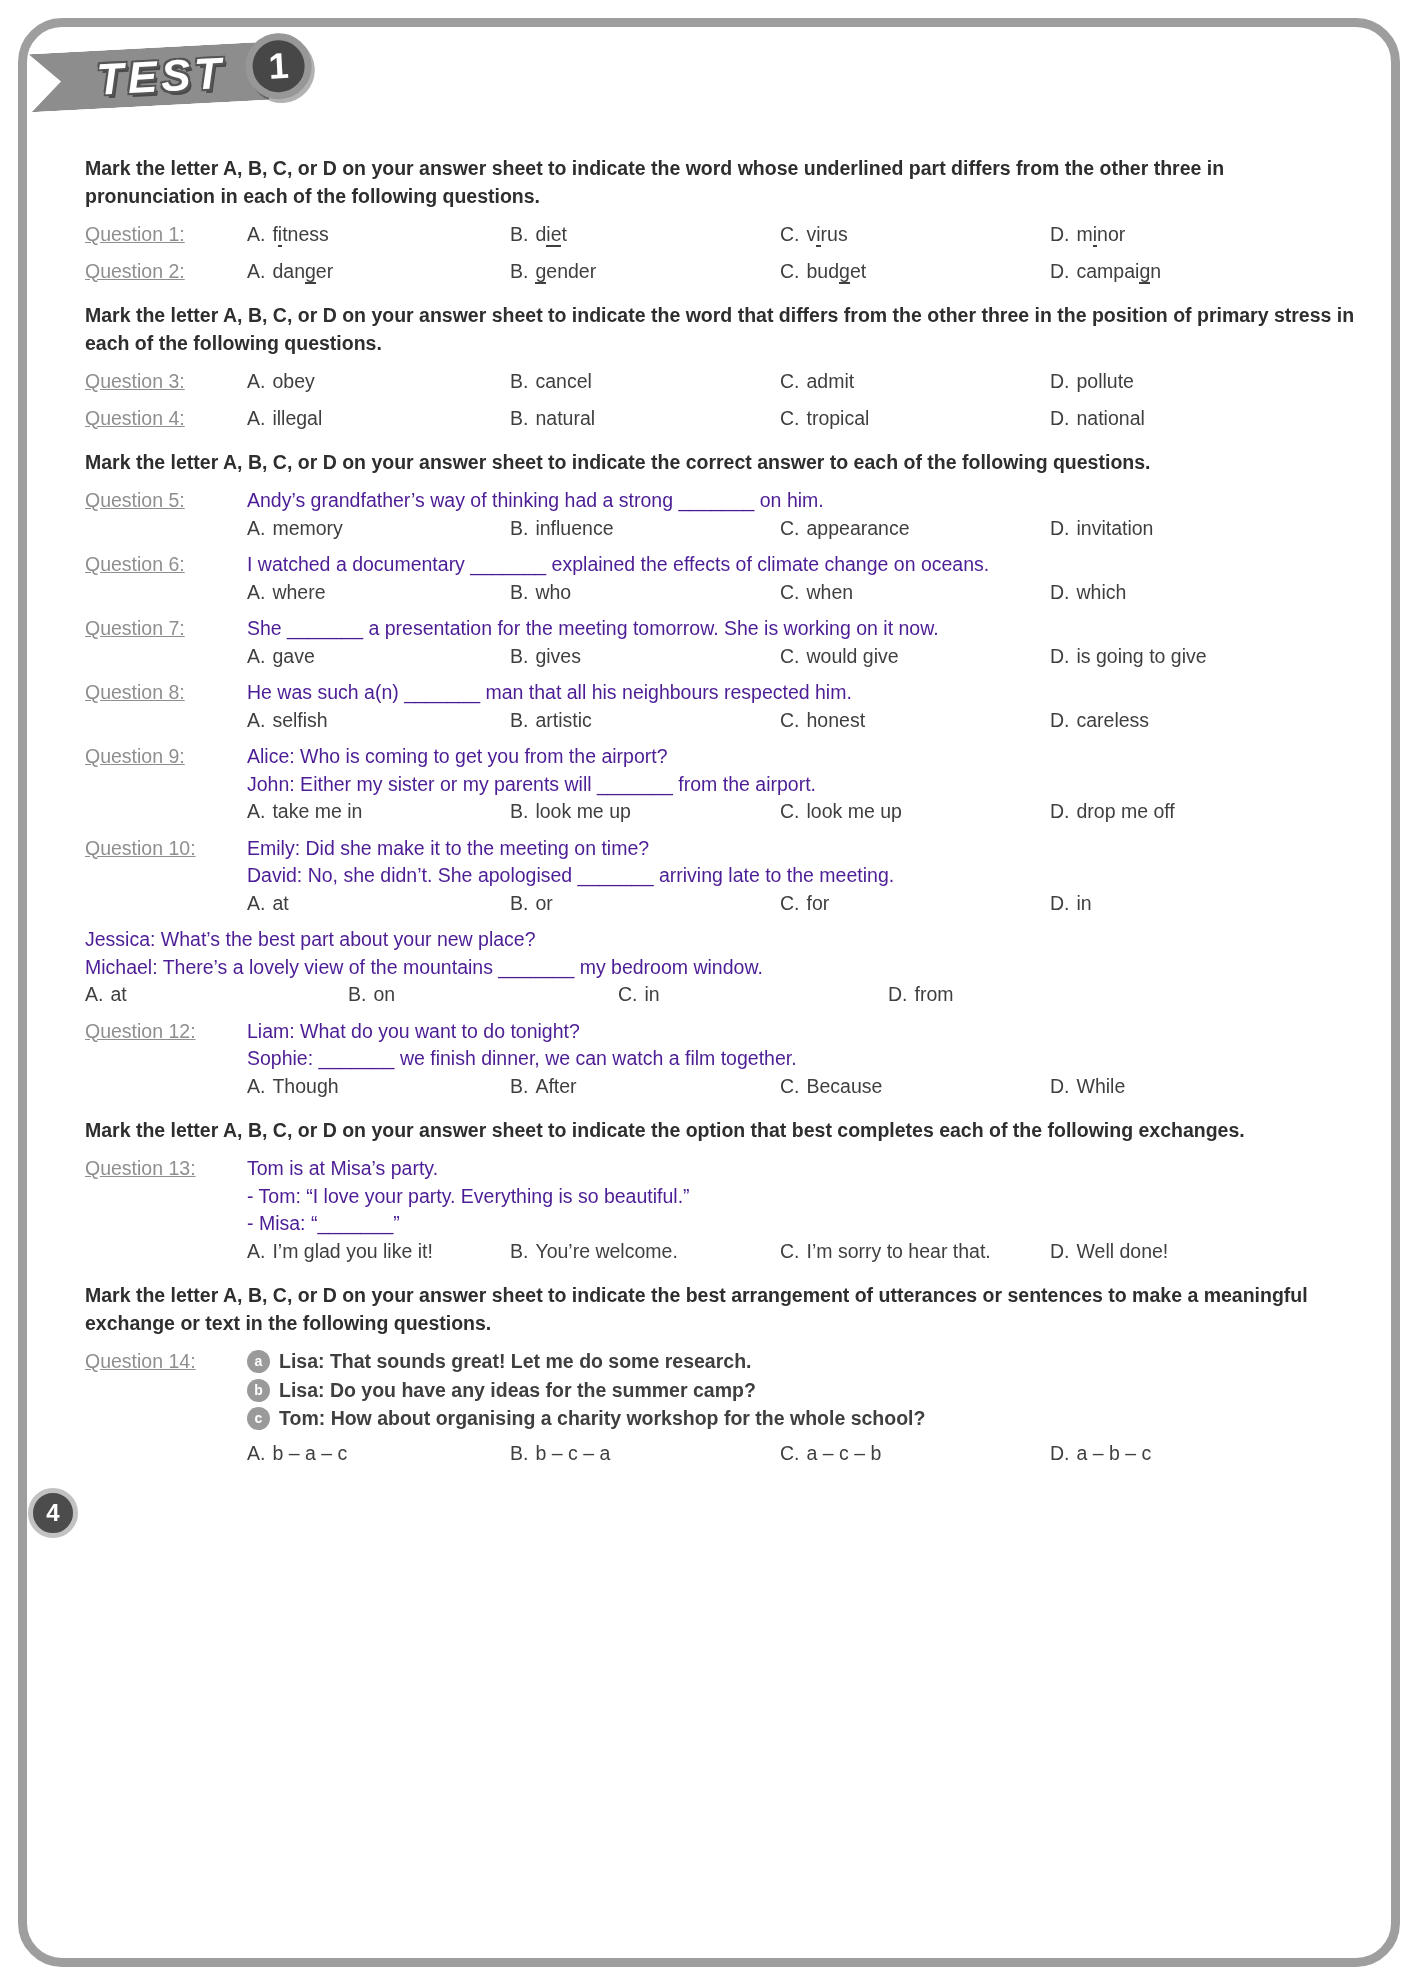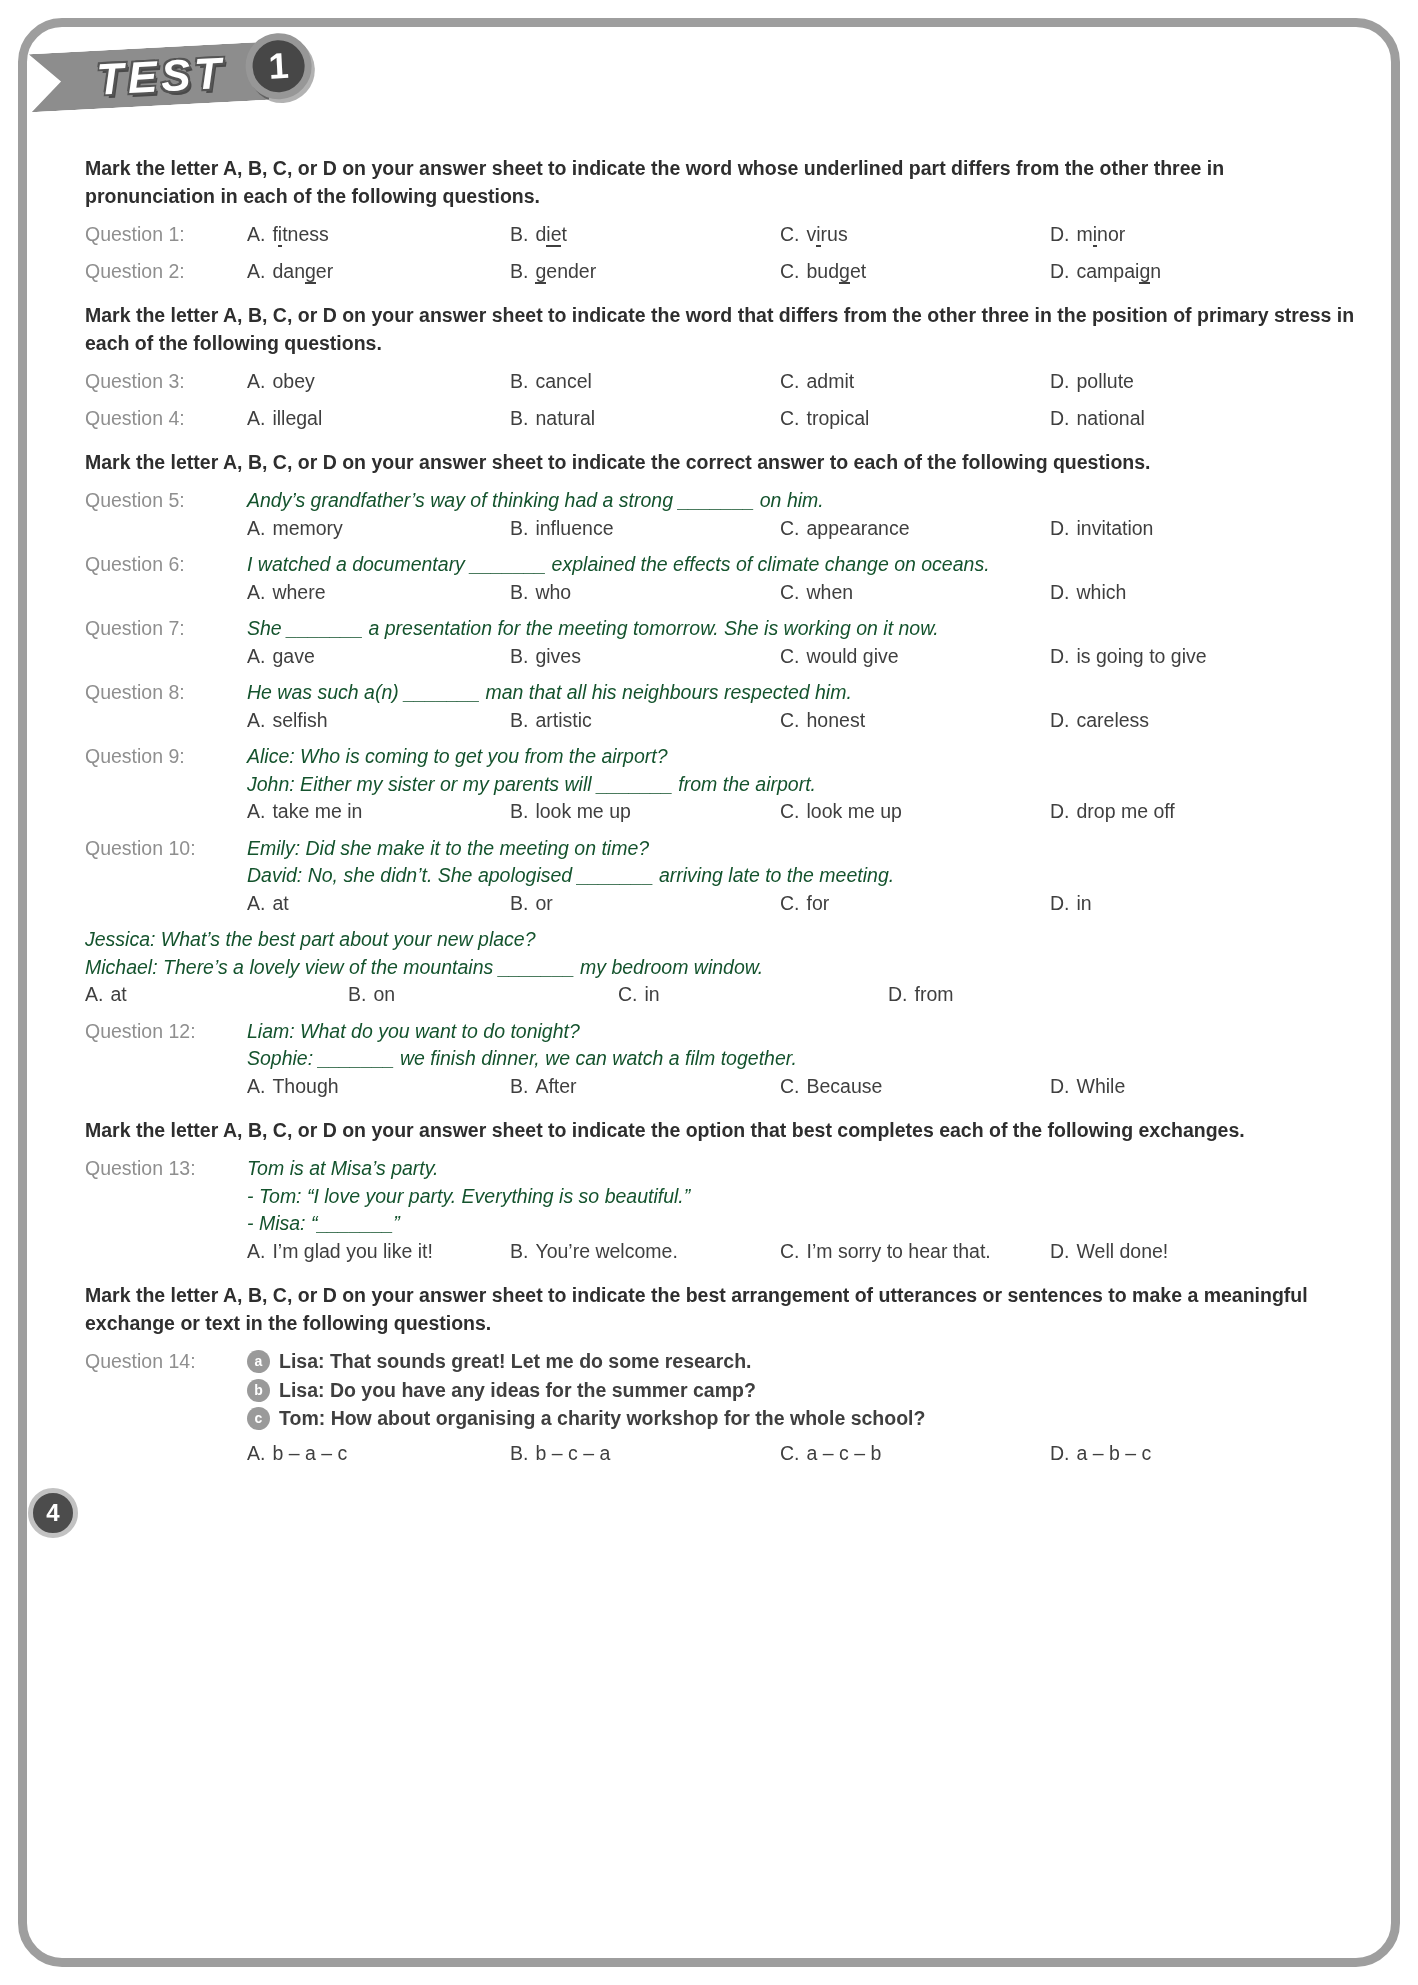--- a/index.html
+++ b/index.html
@@ -49,27 +49,27 @@
   .content{
     position:absolute; left:85px; top:154px; width:1272px;
     font-size:19.5px; line-height:27.5px;
   }
   .shead{
     font-weight:bold; color:#2e2e2e;
     margin:16px 0 11px 0; line-height:28px;
   }
   .shead.first{ margin-top:0; }
   .qrow{ display:flex; margin-bottom:9px; }
-  .qlabel{ width:162px; flex:none; color:#8f8f8f; }
+  .qlabel{ width:162px; flex:none; color:#8f8f8f;text-decoration:underline; }
   .qbody{ flex:1; }
   .opts{ display:grid; grid-template-columns:263px 270px 270px auto; }
   .opt{ white-space:nowrap; }
   .okey{ margin-right:7px; }
   .u{ border-bottom:2px solid #3f3f3f; }
-  .stem{ color:#14532d;font-style:italic; }
+  .stem{ color:#4c1d95; }
   .bullet{
     display:inline-flex; width:23px; height:23px; border-radius:50%;
     background:#9a9a9a; color:#fff; font-size:14px;
     align-items:center; justify-content:center;
     margin-right:9px; vertical-align:middle; position:relative; top:-1px;
   }
   .item{ margin-bottom:1px;font-weight:bold; }
   .gap{ height:6px; }
 </style>
 </head>

